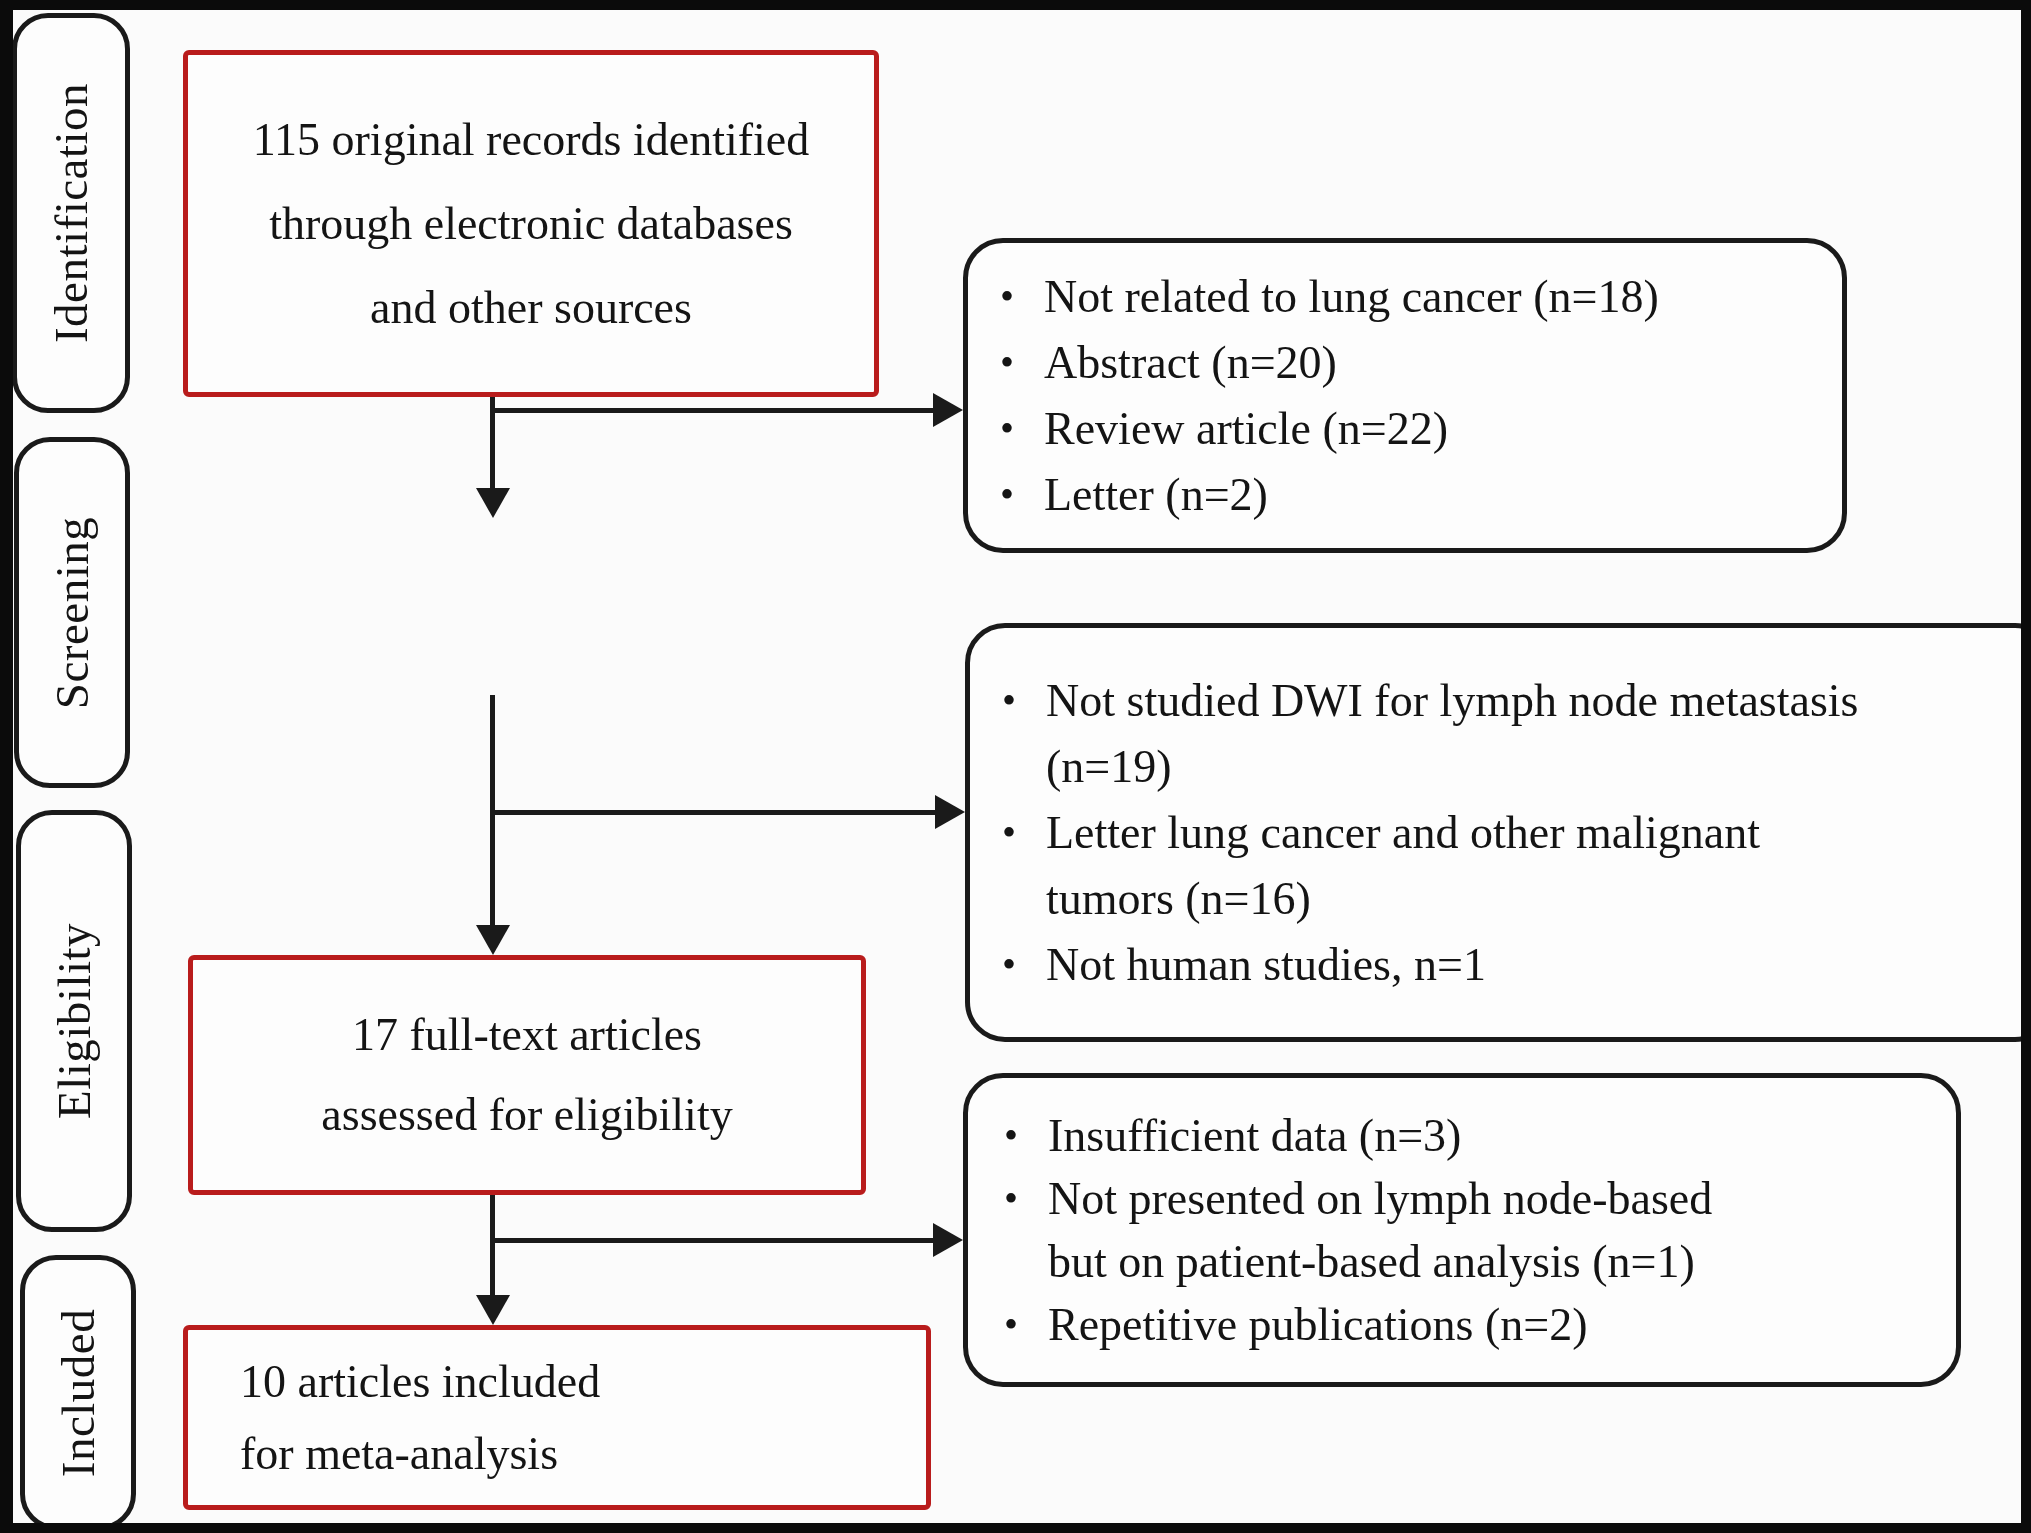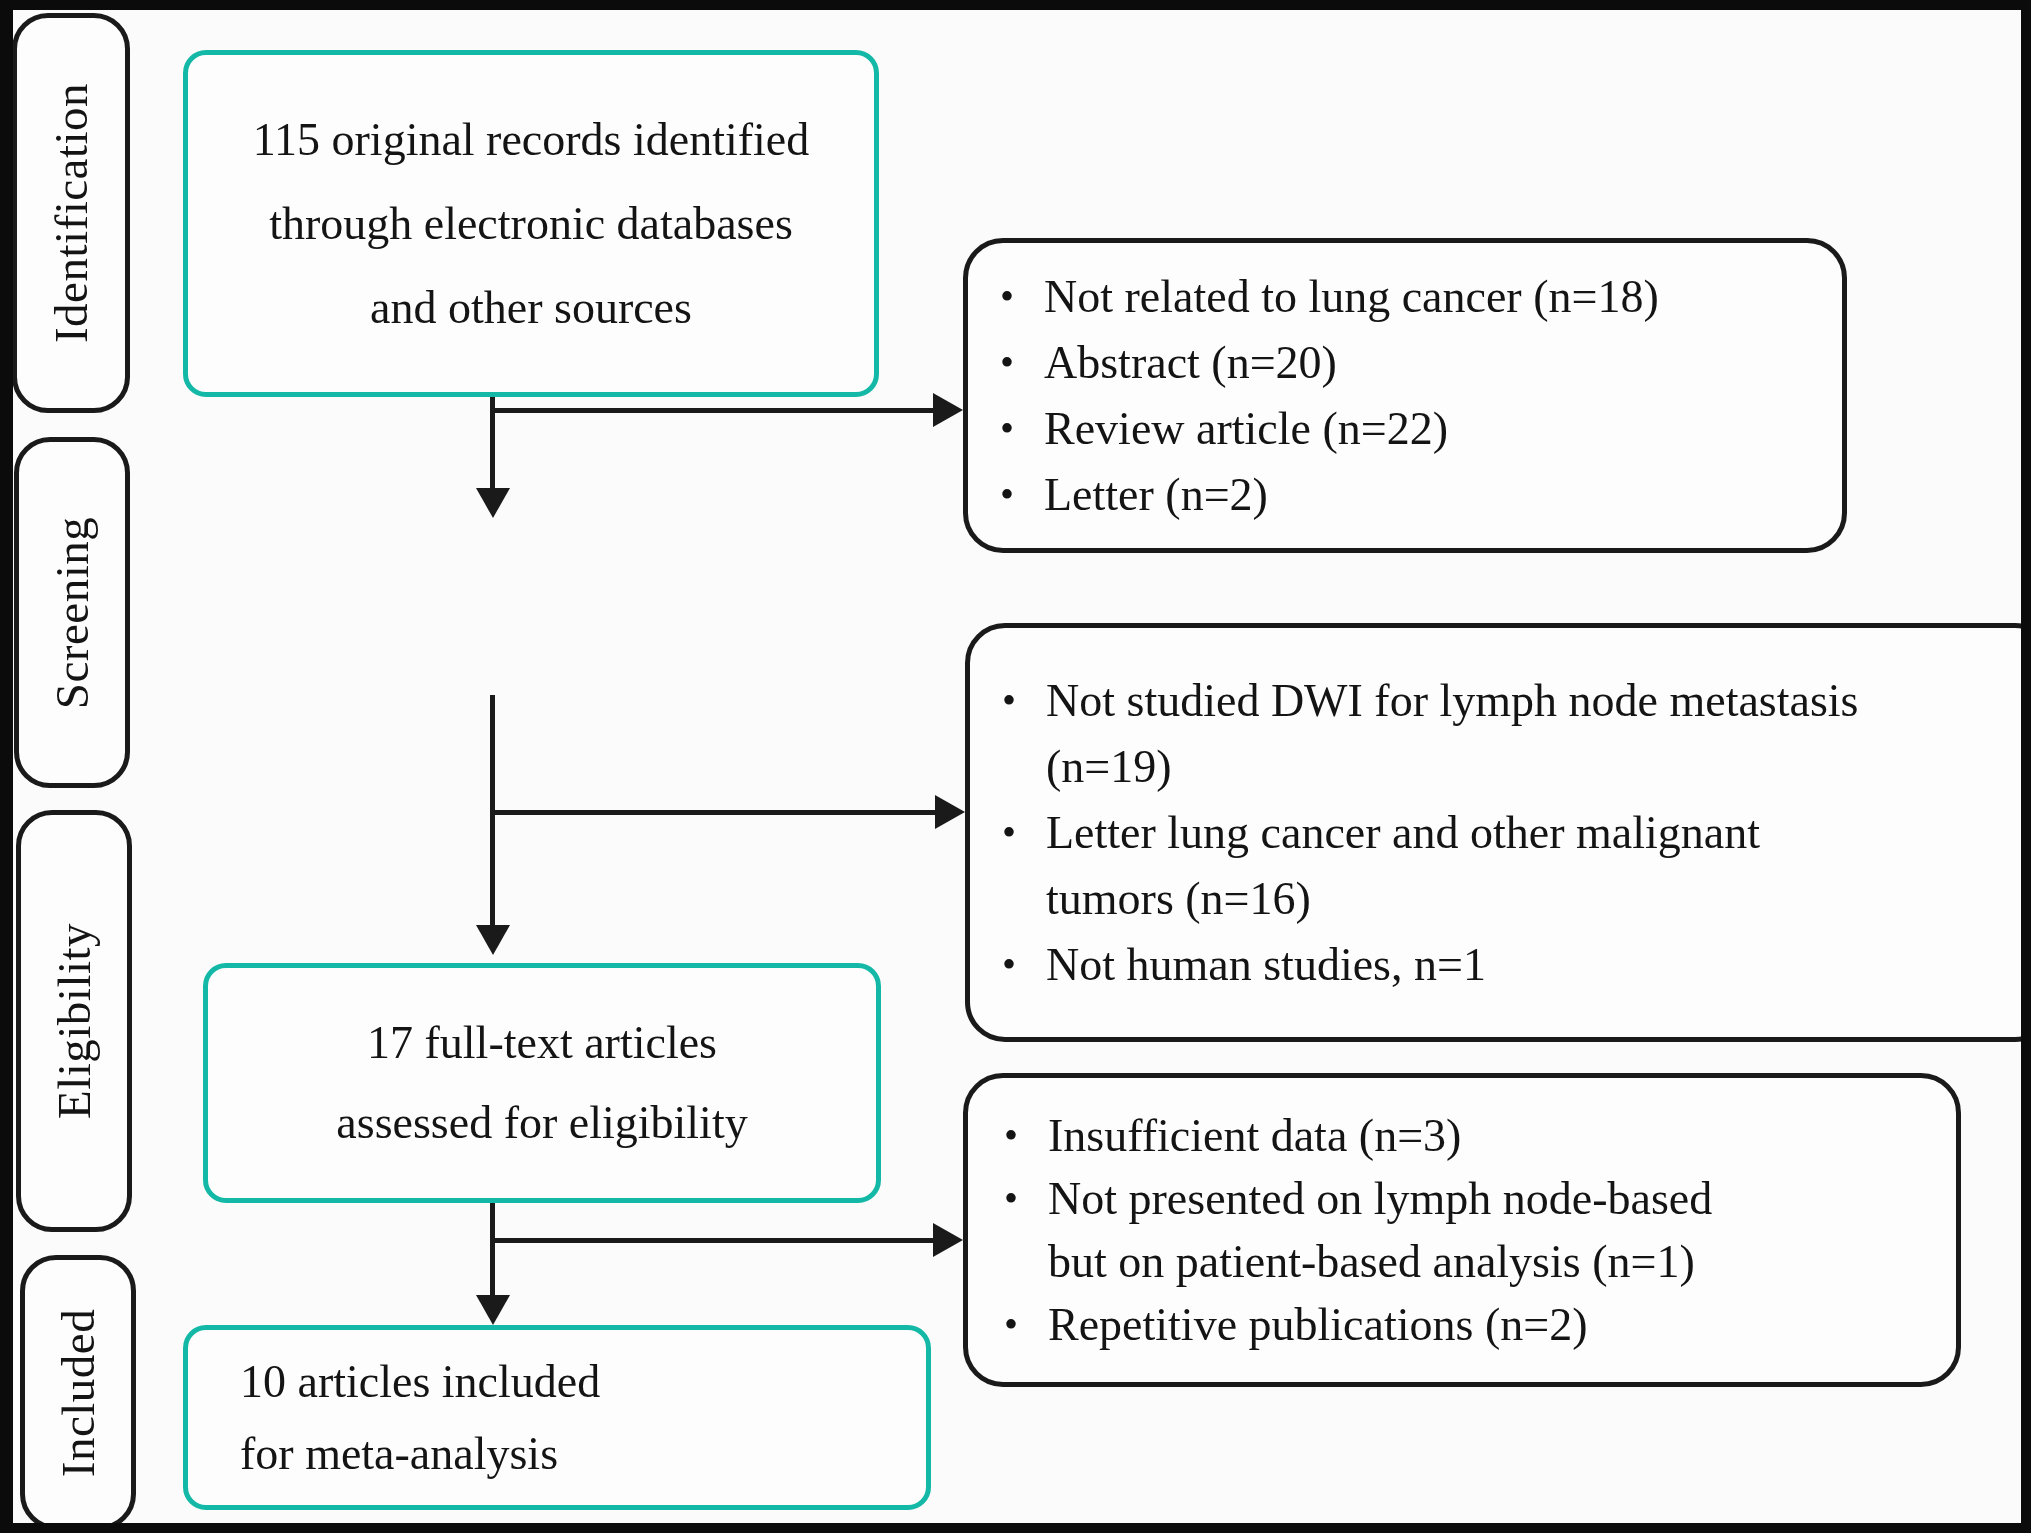--- a/index.html
+++ b/index.html
@@ -38,22 +38,22 @@
   .stage span {
     transform: rotate(-90deg);
     white-space: nowrap;
     font-size: 47px;
     letter-spacing: 0.5px;
   }
   
   .flowbox {
     position: absolute;
     background: #fdfdfd;
-    border: 5px solid #14b8a6;
-    border-radius: 23px;
+    border: 5px solid #b91c1c;
+    border-radius: 6px;
     display: flex;
     flex-direction: column;
     justify-content: center;
     text-align: center;
     font-size: 46px;
     z-index: 2;
   }
   .flowbox .line { display: block; }
   #box-records .line   { line-height: 84px; }
   #box-abstracts .line { line-height: 74px; }
@@ -125,21 +125,21 @@
     <span>Included</span>
   </div>
 
   <div class="flowbox" id="box-records" style="left:183px; top:50px; width:686px; height:337px;">
     <span class="line">115 original records identified</span>
     <span class="line">through electronic databases</span>
     <span class="line">and other sources</span>
   </div>
 
 
-  <div class="flowbox" id="box-fulltext" style="left:203px; top:955px; width:668px; height:230px;margin-top:8px;">
+  <div class="flowbox" id="box-fulltext" style="left:188px; top:955px; width:668px; height:230px;">
     <span class="line">17 full-text articles</span>
     <span class="line">assessed for eligibility</span>
   </div>
 
   <div class="flowbox" id="box-included" style="left:183px; top:1325px; width:686px; height:175px;">
     <span class="line">10 articles included</span>
     <span class="line">for meta-analysis</span>
   </div>
 
   <div class="exclbox" id="excl-screening" style="left:963px; top:238px; width:842px; height:305px;">

